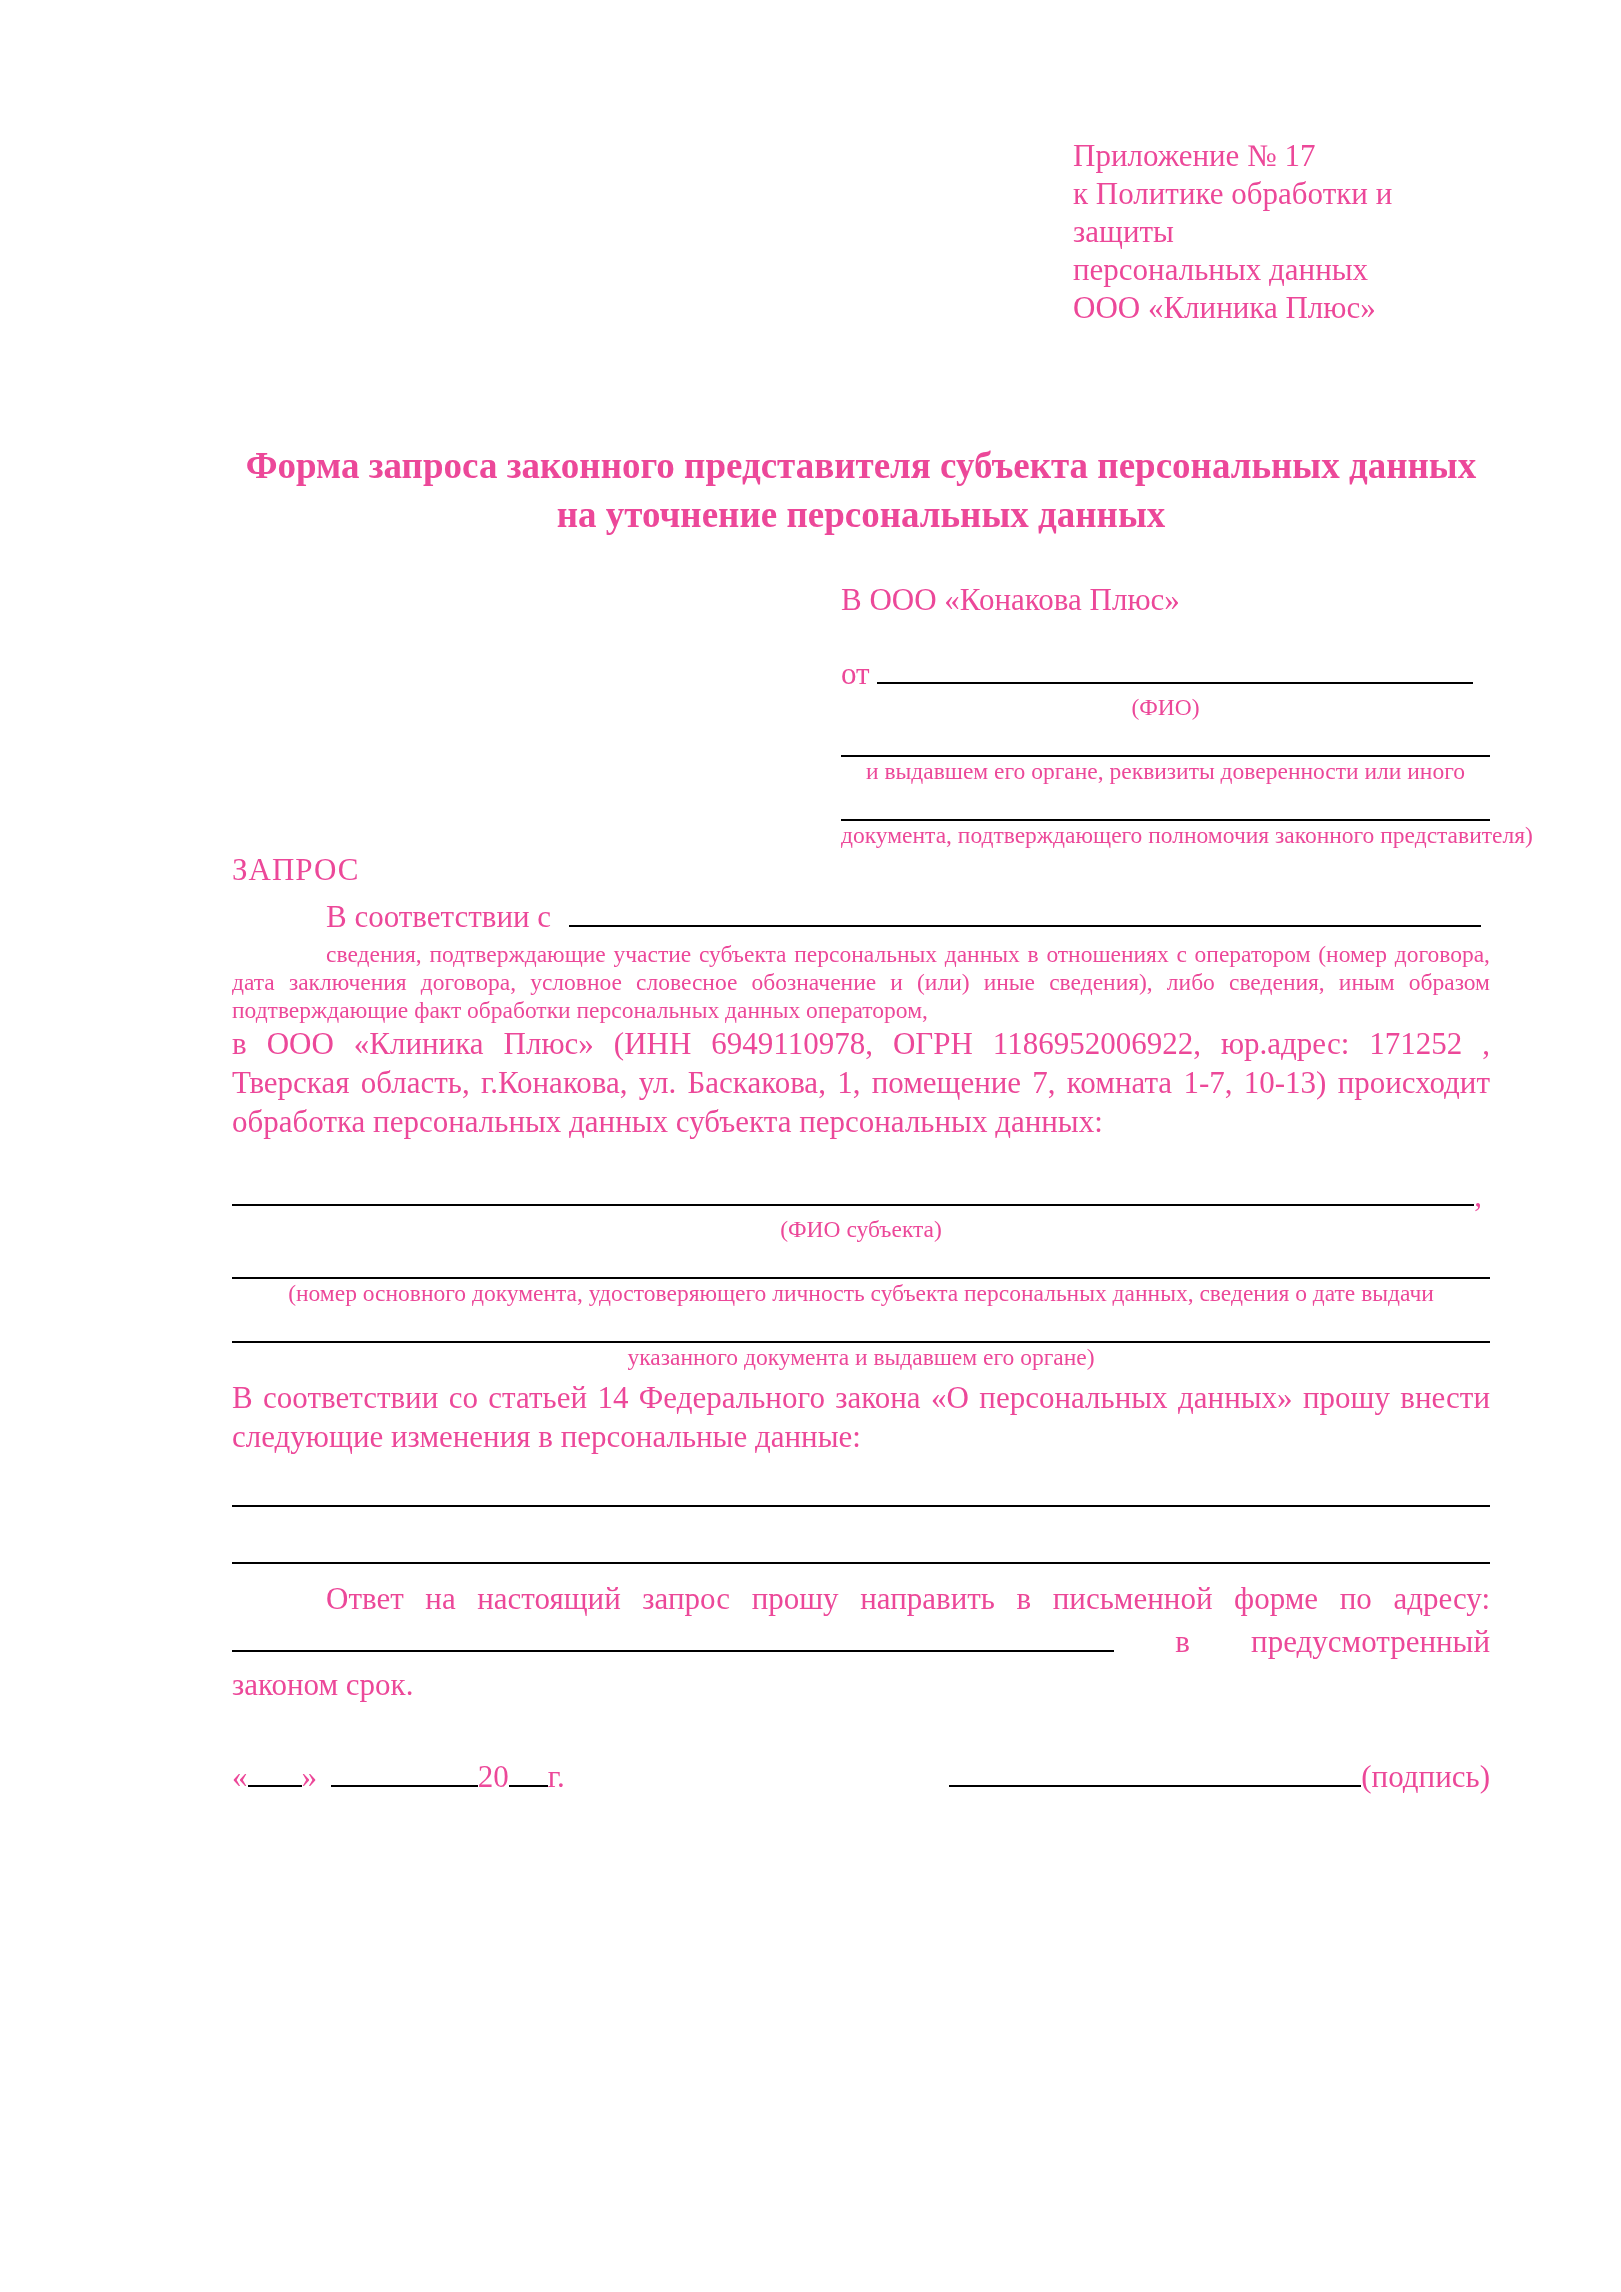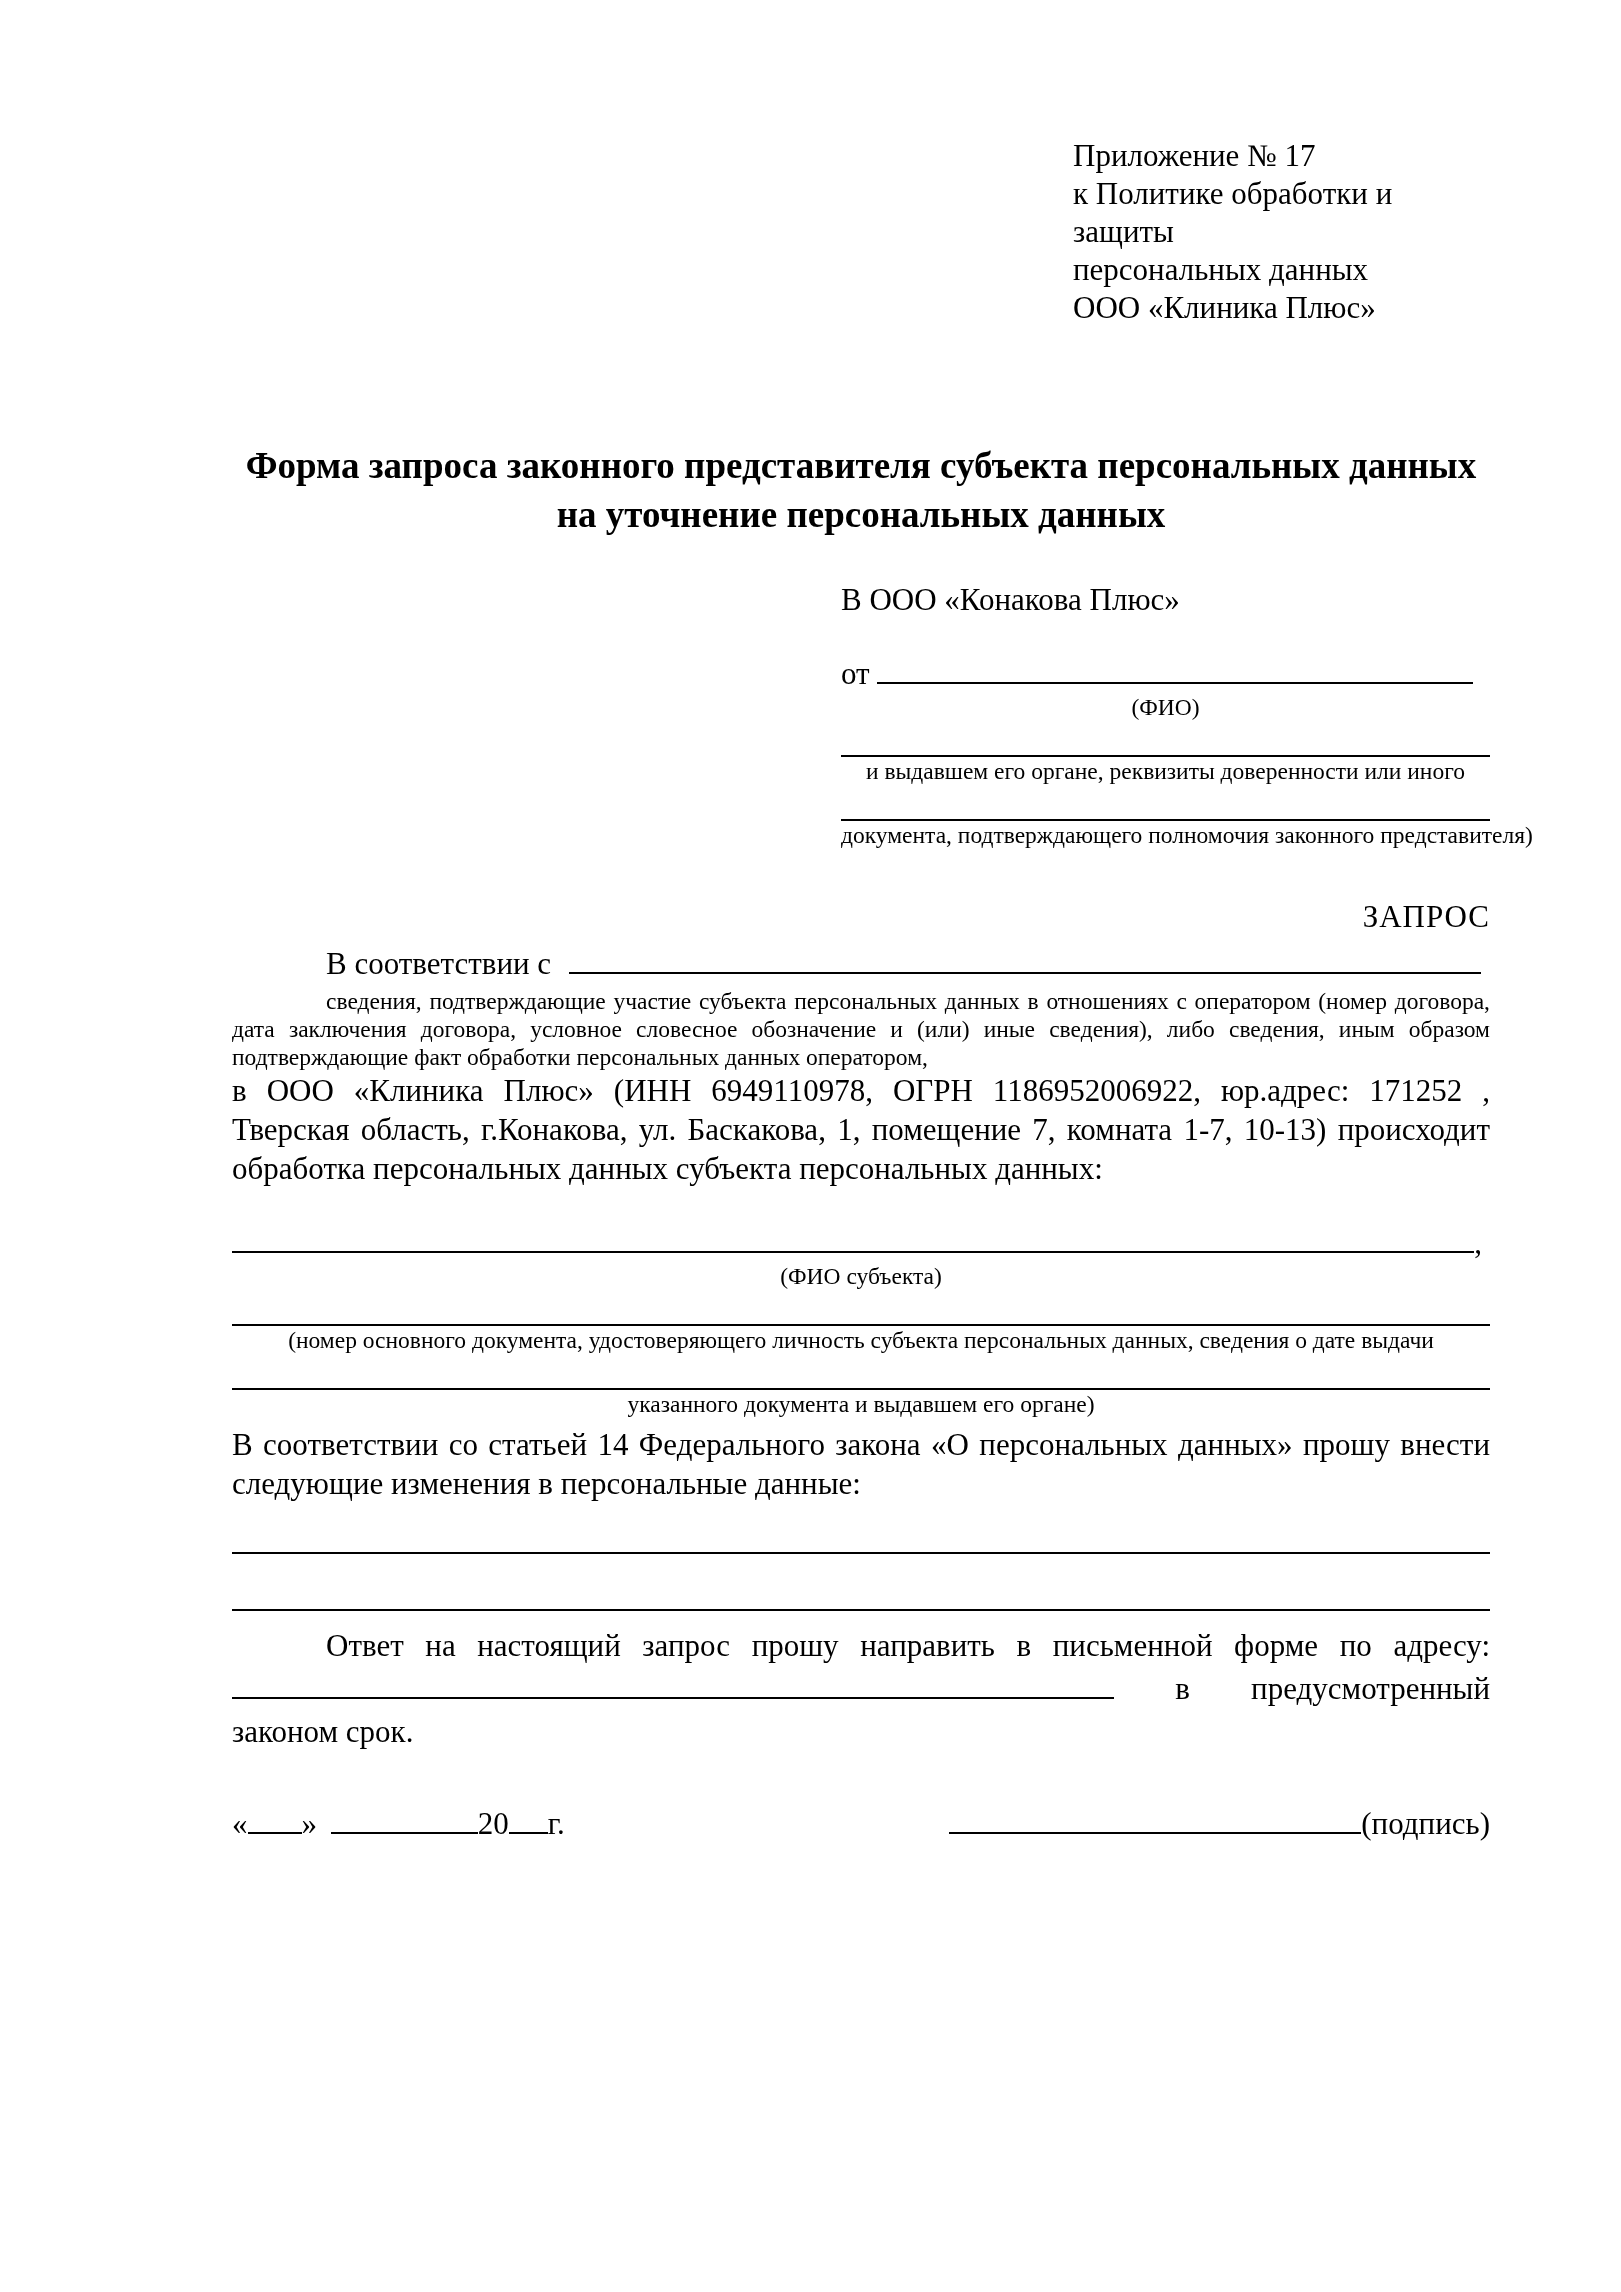--- a/index.html
+++ b/index.html
@@ -2,21 +2,21 @@
 <html lang="ru"><head>
 <meta charset="utf-8">
 <style>
   html, body { margin: 0; padding: 0; background: #ffffff; }
   .page {
     position: relative;
     width: 1621px;
     height: 2293px;
     margin: 0 auto;
     background: #ffffff;
-    color: #000000;
+    color: #ec4899;
     font-family: "Liberation Serif", "DejaVu Serif", serif;
     font-size: 31px;
     line-height: 39px;
     box-sizing: border-box;
     padding: 137px 131px 0 232px;
     overflow: hidden;
   }
   .appendix {
     width: 417px;
     margin-left: auto;
@@ -45,22 +45,21 @@
   }
   .caption {
     font-size: 23.5px;
     line-height: 29px;
     text-align: center;
     white-space: nowrap;
   }
   .blank-group { margin-top: 33px; }
   .blank-group.first { margin-top: 39px; }
   .request-heading {
-    margin-top: 47px;
-    text-align: right;
+    text-align: left;
     letter-spacing: 1px;
   }
   .accordance-line {
     margin-top: 7.8px;
     padding-left: 94px;
     white-space: nowrap;
   }
   .accordance-blank { width: 912px; margin-left: 9.8px; }
   .footnote {
     margin-top: 3.9px;

